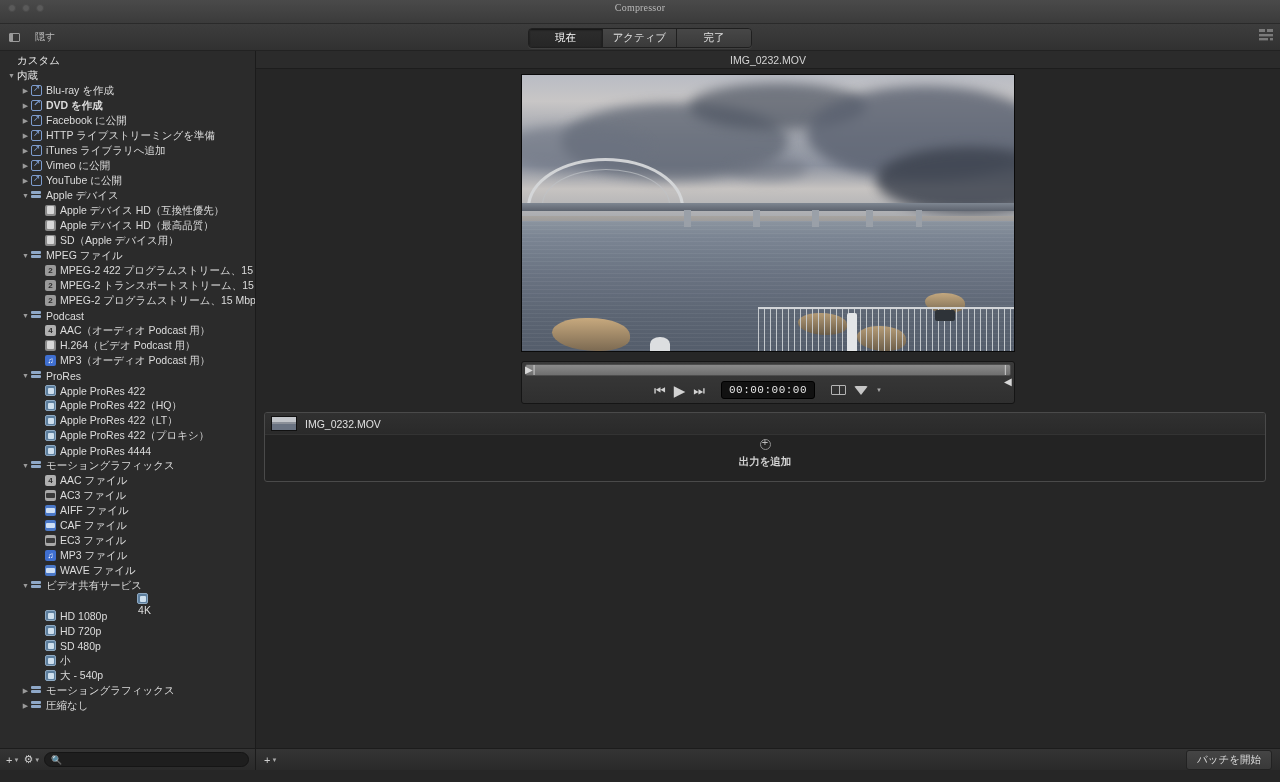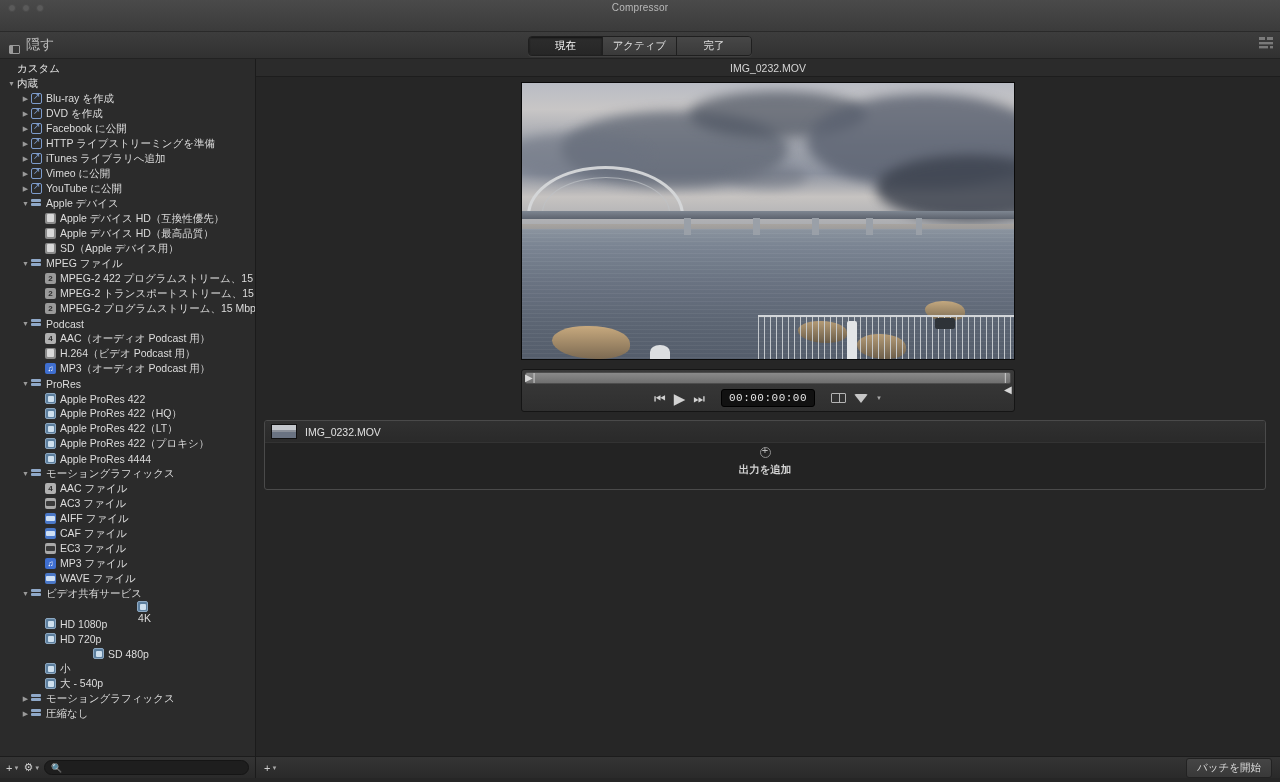--- a/index.html
+++ b/index.html
@@ -6,43 +6,44 @@
   html,body { width:1280px; height:782px; overflow:hidden; }
   body{
     background:#262626;
     font-family:"Liberation Sans","DejaVu Sans",sans-serif;
     font-size:11px;
     color:#d8d8d8;
     -webkit-font-smoothing:antialiased;
   }
   
   .titlebar{
-    height:32px; width:1280px;
+    height:24px; width:1280px;
     background:linear-gradient(#4a4a4a,#3b3b3b);
     border-bottom:1px solid #2a2a2a;
     position:relative;
+    font-family:Liberation Serif, serif;
   }
   .traffic{ position:absolute; left:8px; top:4px; display:flex; gap:6px; }
   .traffic i{ width:8px;height:8px;border-radius:50%;display:block;
      background:#5a5a5a; border:1px solid #4a4a4a; }
   .win-title{
     position:absolute; left:0; right:0; top:2px; text-align:center;
     font-size:10px; color:#b9b9b9; letter-spacing:.2px;
   }
   
   .toolbar{
     height:27px; width:1280px;
     background:linear-gradient(#3d3d3d,#313131);
     border-bottom:1px solid #222;
     position:relative;
     display:flex; align-items:center;
   }
   .hide-btn{
-    margin-left:6px; display:flex; align-items:flex-end; gap:6px;
-    font-size:14px; color:#bdbdbd; padding:2px 3px; border-radius:3px;
+    margin-left:6px; display:flex; align-items:center; gap:15px;
+    font-size:10px; color:#bdbdbd; padding:2px 3px; border-radius:3px;
   }
   .panel-ico{
     width:11px;height:9px;border:1px solid #9a9a9a;border-radius:1px;
     position:relative; display:inline-block;
   }
   .panel-ico:after{content:"";position:absolute;left:0;top:0;bottom:0;width:3px;
     background:#9a9a9a;}
   .seg{
     position:absolute; left:50%; transform:translateX(-50%); top:4px;
     display:flex; border:1px solid #1f1f1f; border-radius:4px; overflow:hidden;
@@ -281,21 +282,21 @@
         </div>
         <div class="row" style="padding-left: 6px;">
           <span class="tw open"></span>
           <span class="lbl top">内蔵</span>
         </div>
         <div class="row" style="padding-left: 20px;">
           <span class="tw closed"></span>
           <span class="ico share"></span>
           <span class="lbl">Blu-ray を作成</span>
         </div>
-        <div class="row" style="padding-left: 20px;">
+        <div class="row" style="padding-left: 20px; font-weight: bold;">
           <span class="tw closed"></span>
           <span class="ico share"></span>
           <span class="lbl">DVD を作成</span>
         </div>
         <div class="row" style="padding-left: 20px;">
           <span class="tw closed"></span>
           <span class="ico share"></span>
           <span class="lbl">Facebook に公開</span>
         </div>
         <div class="row" style="padding-left: 20px;">
@@ -461,21 +462,21 @@
         <div class="row" style="padding-left: 34px;">
           <span class="tw"></span>
           <span class="ico prores"></span>
           <span class="lbl">HD 1080p</span>
         </div>
         <div class="row" style="padding-left: 34px;">
           <span class="tw"></span>
           <span class="ico prores"></span>
           <span class="lbl">HD 720p</span>
         </div>
-        <div class="row" style="padding-left: 34px; margin-left: 48px;">
+        <div class="row" style="padding-left: 34px;">
           <span class="tw"></span>
           <span class="ico prores"></span>
           <span class="lbl">SD 480p</span>
         </div>
         <div class="row" style="padding-left: 34px;">
           <span class="tw"></span>
           <span class="ico prores"></span>
           <span class="lbl">小</span>
         </div>
         <div class="row" style="padding-left: 34px;">

